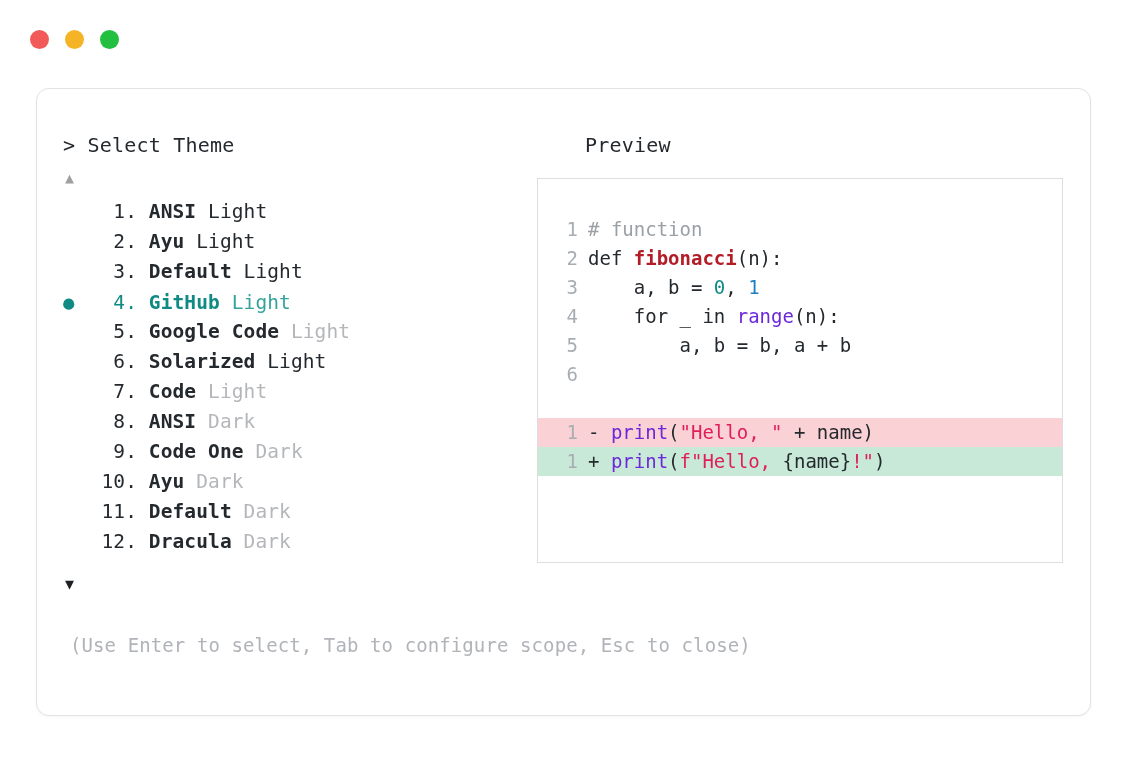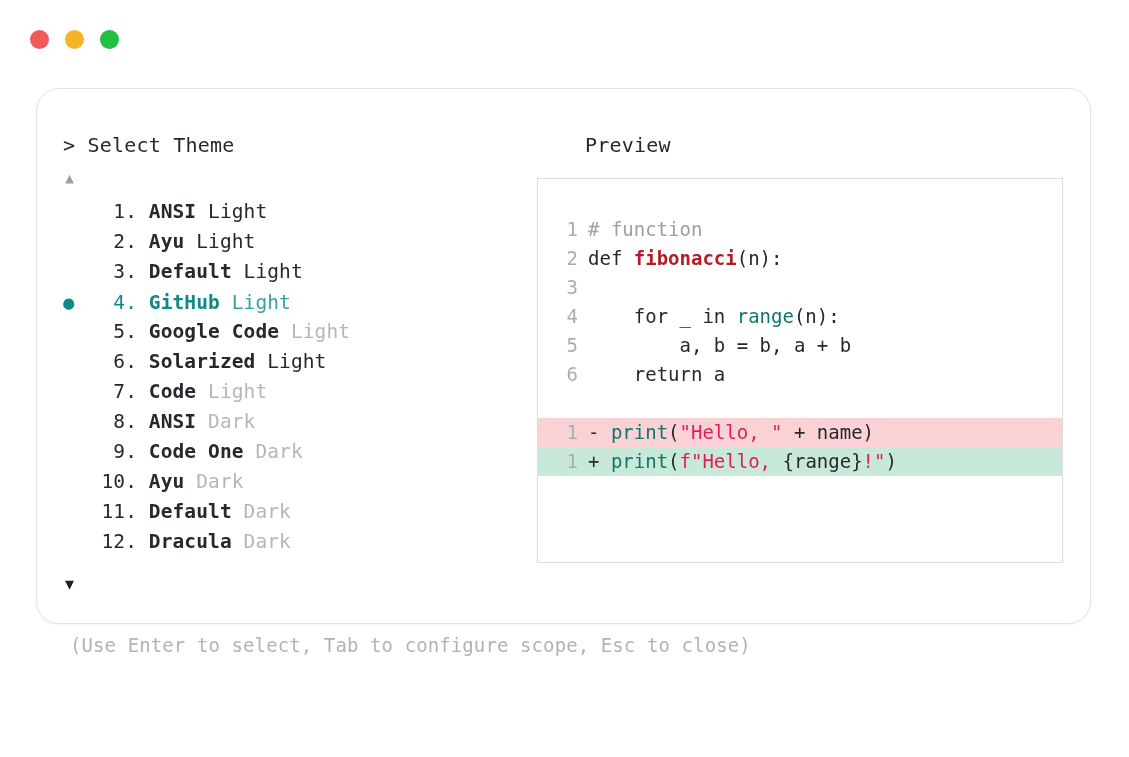--- a/index.html
+++ b/index.html
@@ -33,25 +33,25 @@
   .dot-red    { background: #f25a5a; }
   .dot-yellow { background: #f5b426; }
   .dot-green  { background: #22bf41; }
 
   
   .card {
     position: absolute;
     left: 36px;
     top: 88px;
     width: 1055px;
-    height: 536px;
+    height: 628px;
     box-sizing: border-box;
     background: #ffffff;
     border: 1.5px solid #e3e3e5;
-    border-radius: 23px;
+    border-radius: 13px;
     box-shadow: 0 1px 3px rgba(0,0,0,0.045);
   }
 
   .card-inner {
     position: relative;
     width: 100%;
     height: 100%;
   }
 
   
@@ -162,21 +162,21 @@
     text-align: right;
     color: #a8adb3;
     margin-right: 10px;
   }
   .code-text { color: #24292e; }
 
   
   .tok-comment  { color: #9aa0a6; }
   .tok-keyword  { color: #24292e; }
   .tok-func-def { color: #b31d28; font-weight: 700; }
-  .tok-builtin  { color: #0f766e; }
+  .tok-builtin  { color: #6d28d9; }
   .tok-number   { color: #0f8a84; }
   .tok-number-b { color: #1f7fbf; }
   .tok-string   { color: #e01e5a; }
   .tok-plain    { color: #24292e; }
 
   
   .diff-wrap { margin-top: 29px; }
   .diff-line {
     display: flex;
     align-items: baseline;
@@ -248,28 +248,28 @@
       <div class="scroll-arrow scroll-arrow-down">▼</div>
     </div>
 
     <div class="right-col">
       <div class="preview-label">Preview</div>
 
       <div class="preview-box">
         <div id="code-lines">
             <div class="code-line"><span class="ln">1</span><span class="code-text"><span class="tok-comment"># function</span></span></div>
             <div class="code-line"><span class="ln">2</span><span class="code-text"><span class="tok-keyword">def </span><span class="tok-func-def">fibonacci</span><span class="tok-plain">(n):</span></span></div>
-            <div class="code-line"><span class="ln">3</span></div>
+            <div class="code-line"><span class="ln">3</span><span class="code-text"><span class="tok-plain">    a, b = </span><span class="tok-number">0</span><span class="tok-plain">, </span><span class="tok-number-b">1</span></span></div>
             <div class="code-line"><span class="ln">4</span><span class="code-text"><span class="tok-plain">    for _ in </span><span class="tok-builtin">range</span><span class="tok-plain">(n):</span></span></div>
             <div class="code-line"><span class="ln">5</span><span class="code-text"><span class="tok-plain">        a, b = b, a + b</span></span></div>
-            <div class="code-line"><span class="ln">6</span><span class="code-text"><span class="tok-plain">    return a</span></span></div>
+            <div class="code-line"><span class="ln">6</span></div>
           </div>
         <div class="diff-wrap" id="diff-lines">
             <div class="diff-line diff-del" style="background: rgb(250, 209, 212);"><span class="diff-ln">1</span><span class="diff-sign">- </span><span><span class="tok-builtin">print</span><span class="tok-plain">(</span><span class="tok-string">"Hello, "</span><span class="tok-plain"> + name)</span></span></div>
-            <div class="diff-line diff-add" style="background: rgb(200, 233, 216);"><span class="diff-ln">1</span><span class="diff-sign">+ </span><span><span class="tok-builtin">print</span><span class="tok-plain">(</span><span class="tok-string">f"Hello, </span><span class="tok-plain">{range}</span><span class="tok-string">!"</span><span class="tok-plain">)</span></span></div>
+            <div class="diff-line diff-add" style="background: rgb(200, 233, 216);"><span class="diff-ln">1</span><span class="diff-sign">+ </span><span><span class="tok-builtin">print</span><span class="tok-plain">(</span><span class="tok-string">f"Hello, </span><span class="tok-plain">{name}</span><span class="tok-string">!"</span><span class="tok-plain">)</span></span></div>
           </div>
       </div>
     </div>
 
     <div class="hint">(Use Enter to select, Tab to configure scope, Esc to close)</div>
 
   </div>
 </div>
 
 </body></html>

